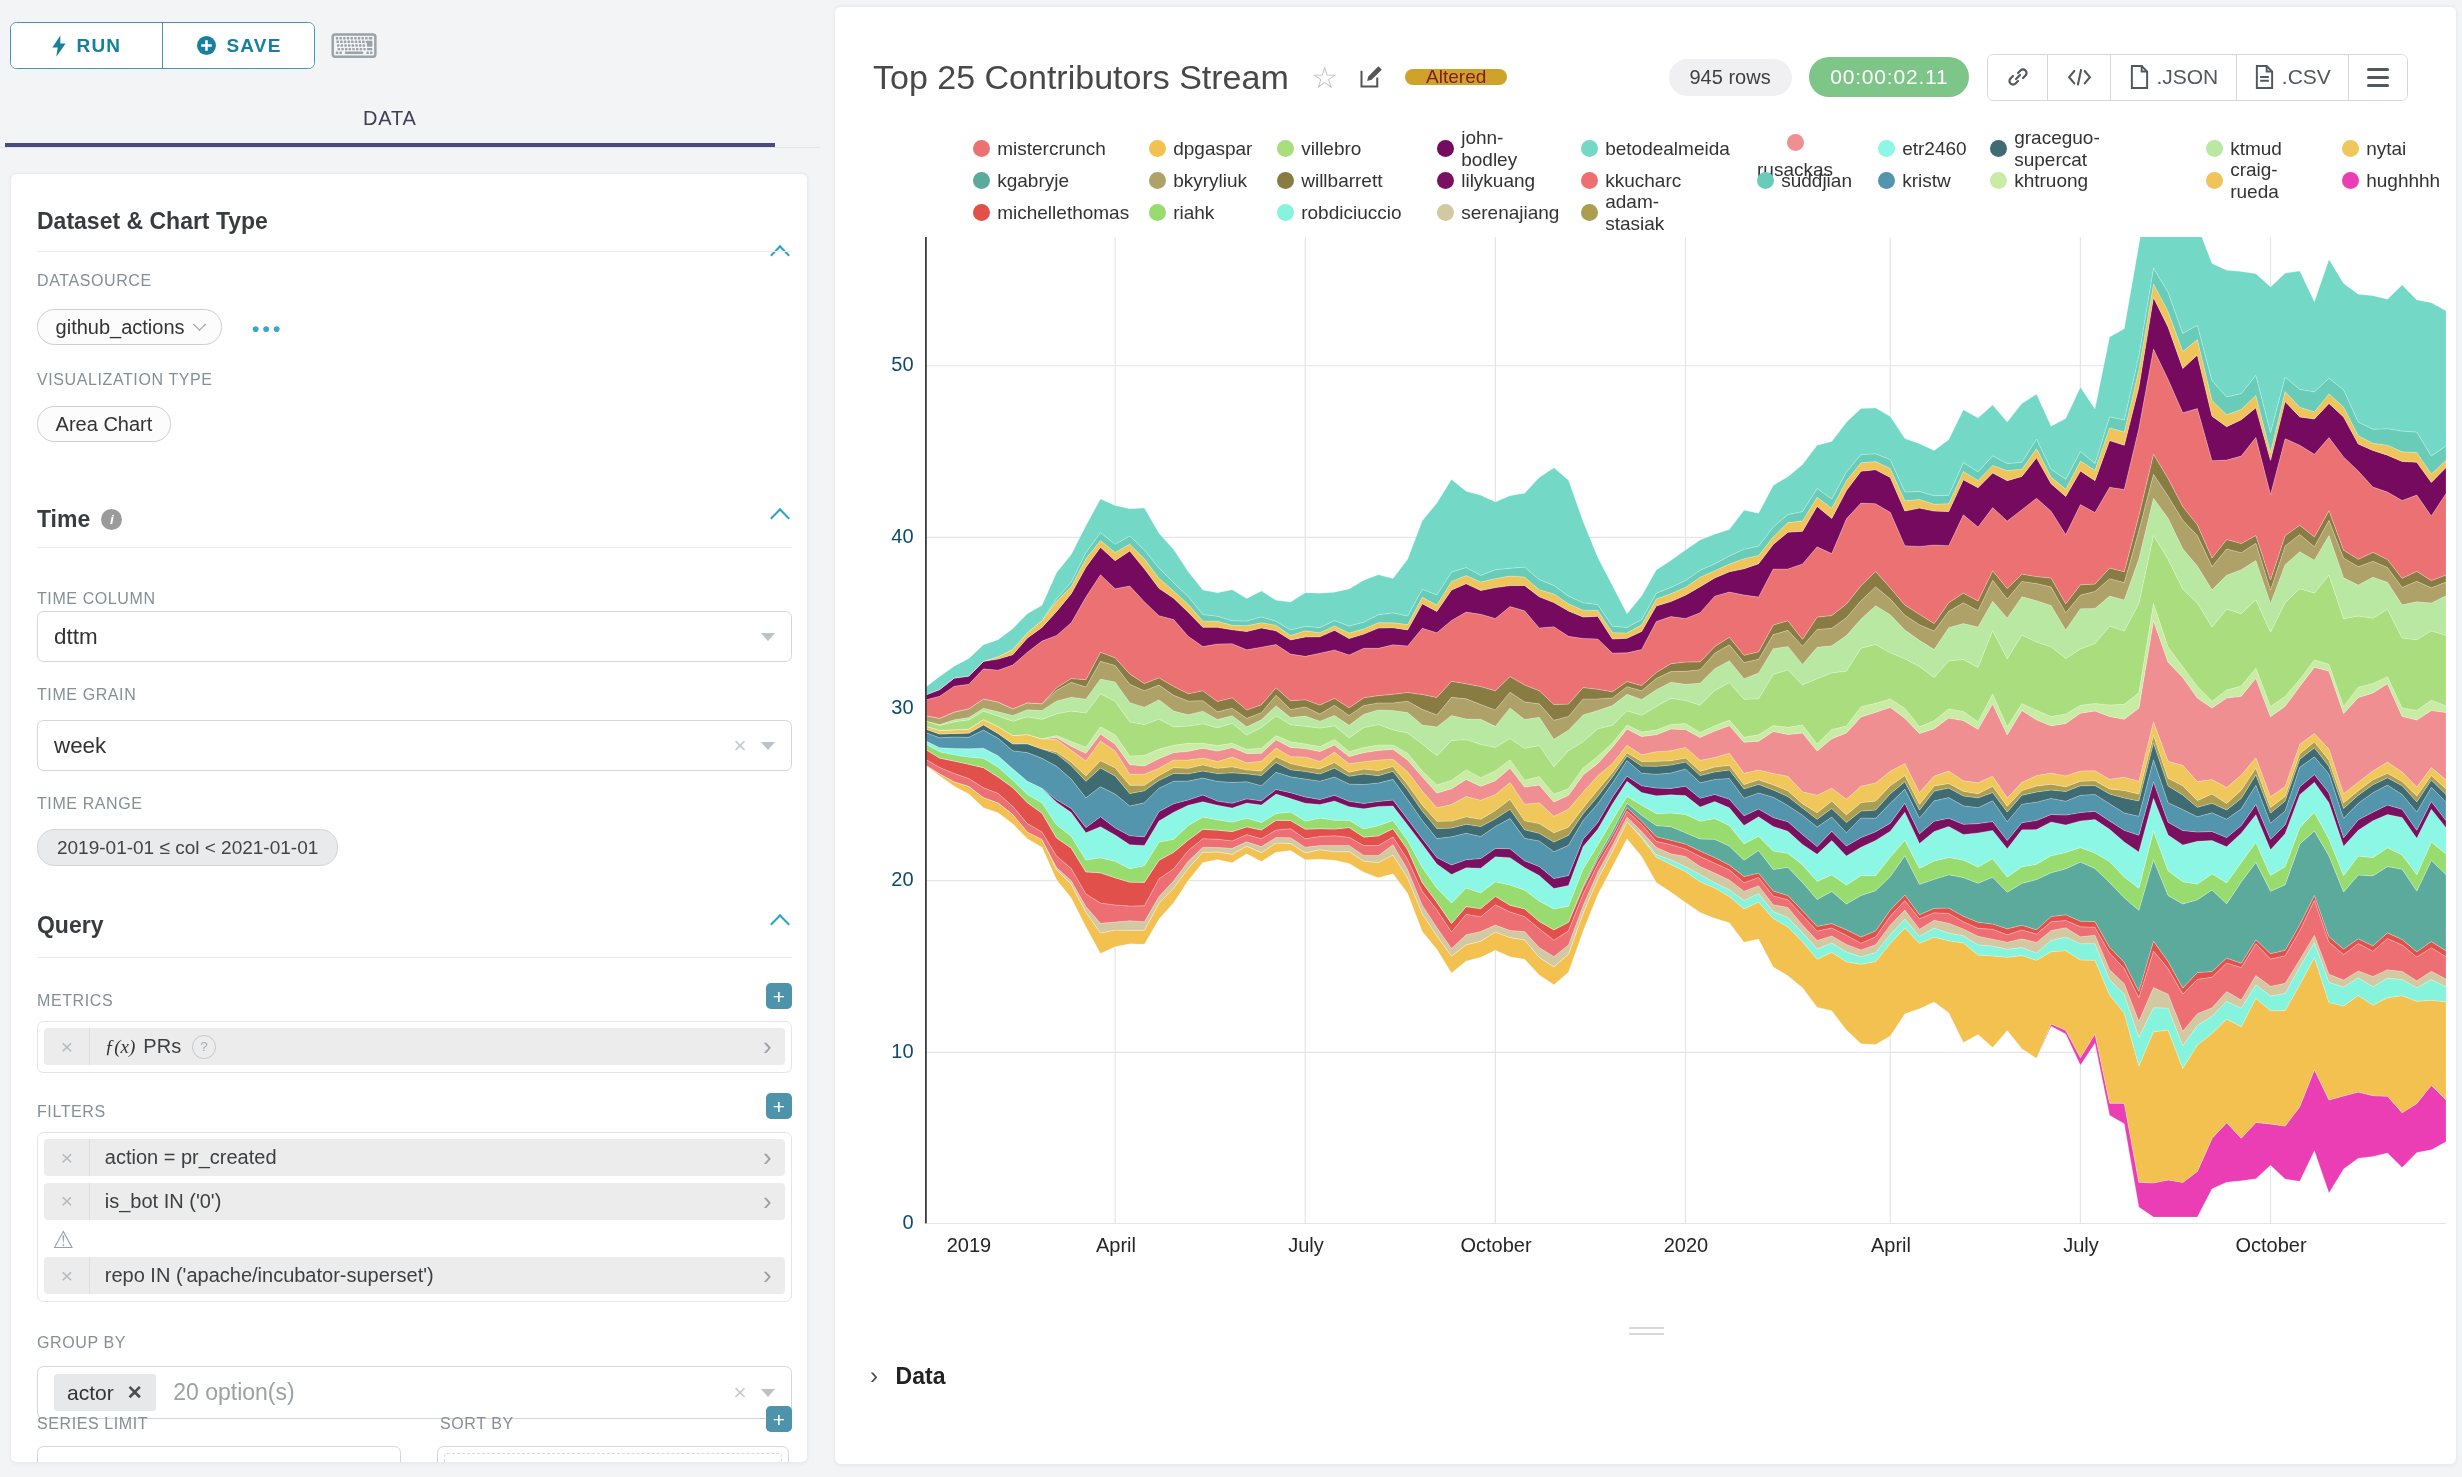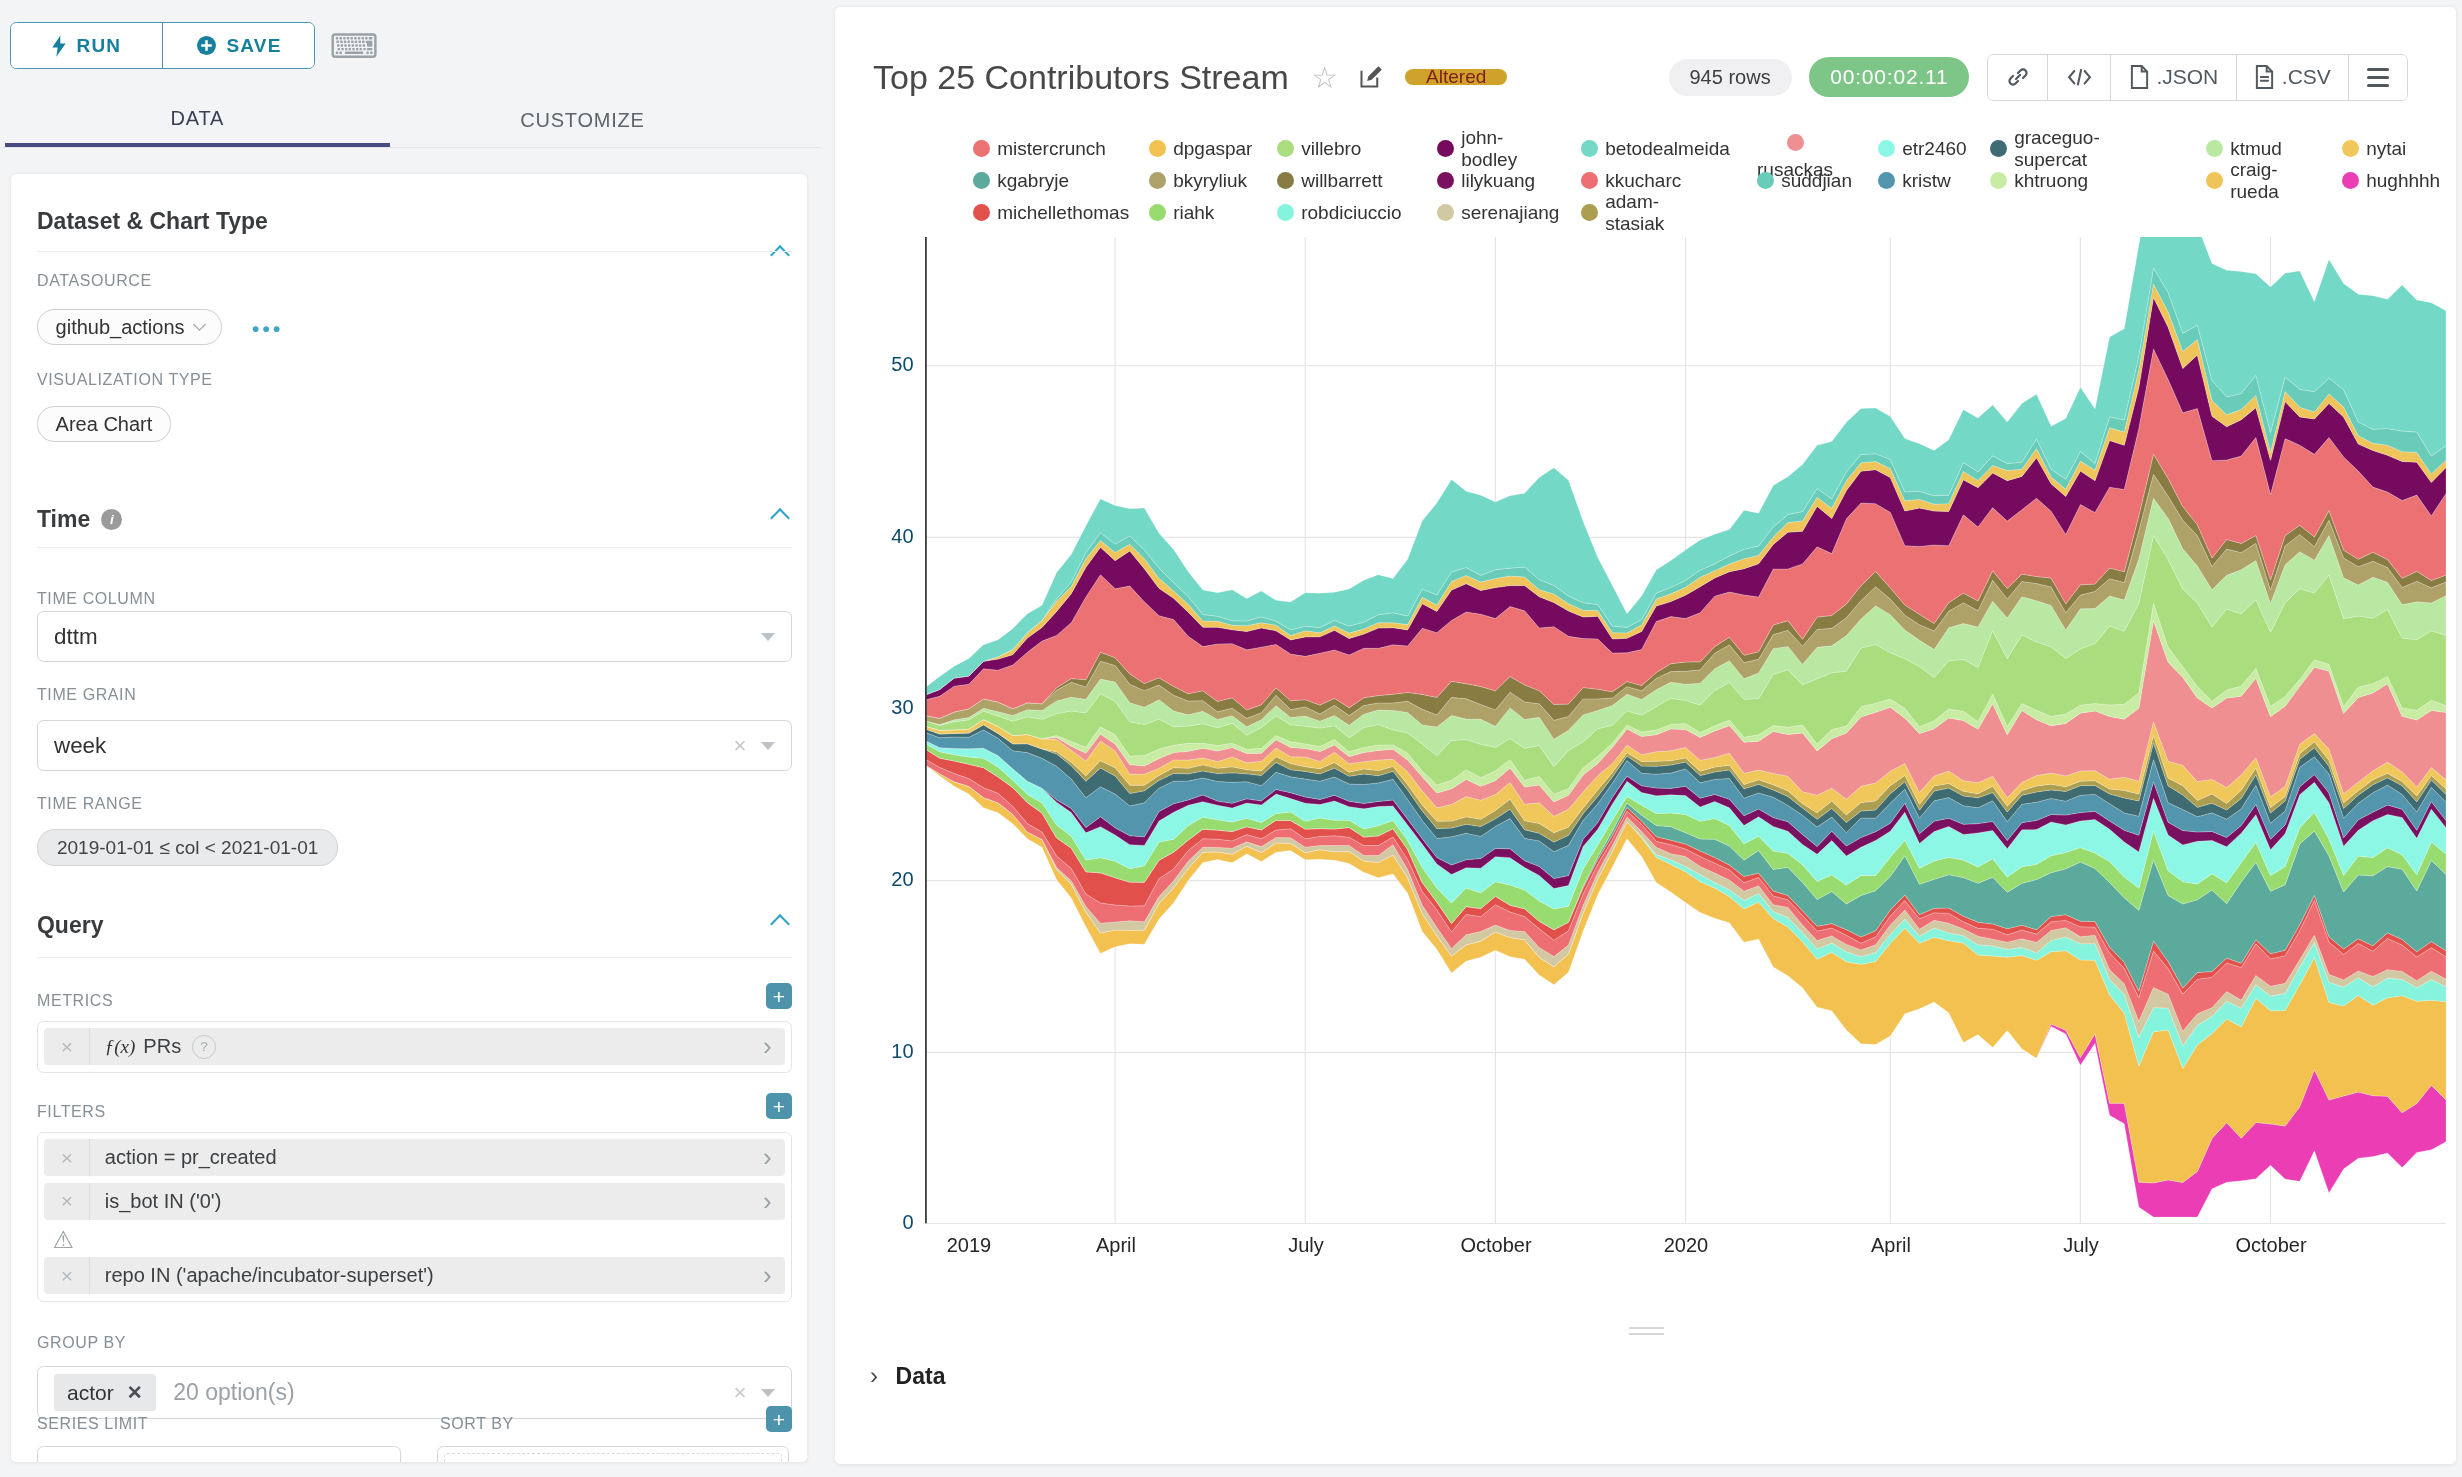--- a/index.html
+++ b/index.html
@@ -92,21 +92,20 @@
               <path d="M10 5 v10 M5 10 h10" stroke="#fff" stroke-width="2.4"></path>
             </svg>
           <span>SAVE</span>
         </button>
       </div>
       <span class="kbd-icon">⌨</span>
     </div>
 
     <div class="tabs">
       <div class="tab active">DATA</div>
-      <div class="tab">CUSTOMIZE</div>
     </div>
 
     <div class="controls-card">
       <div class="cc-inner">
 
         <div class="sec-head" style="top:34px;">
           <span>Dataset &amp; Chart Type</span>
           <span class="chev-up" style="top:40px;"></span>
         </div>
         <div class="sec-div" style="top:77px;"></div>

